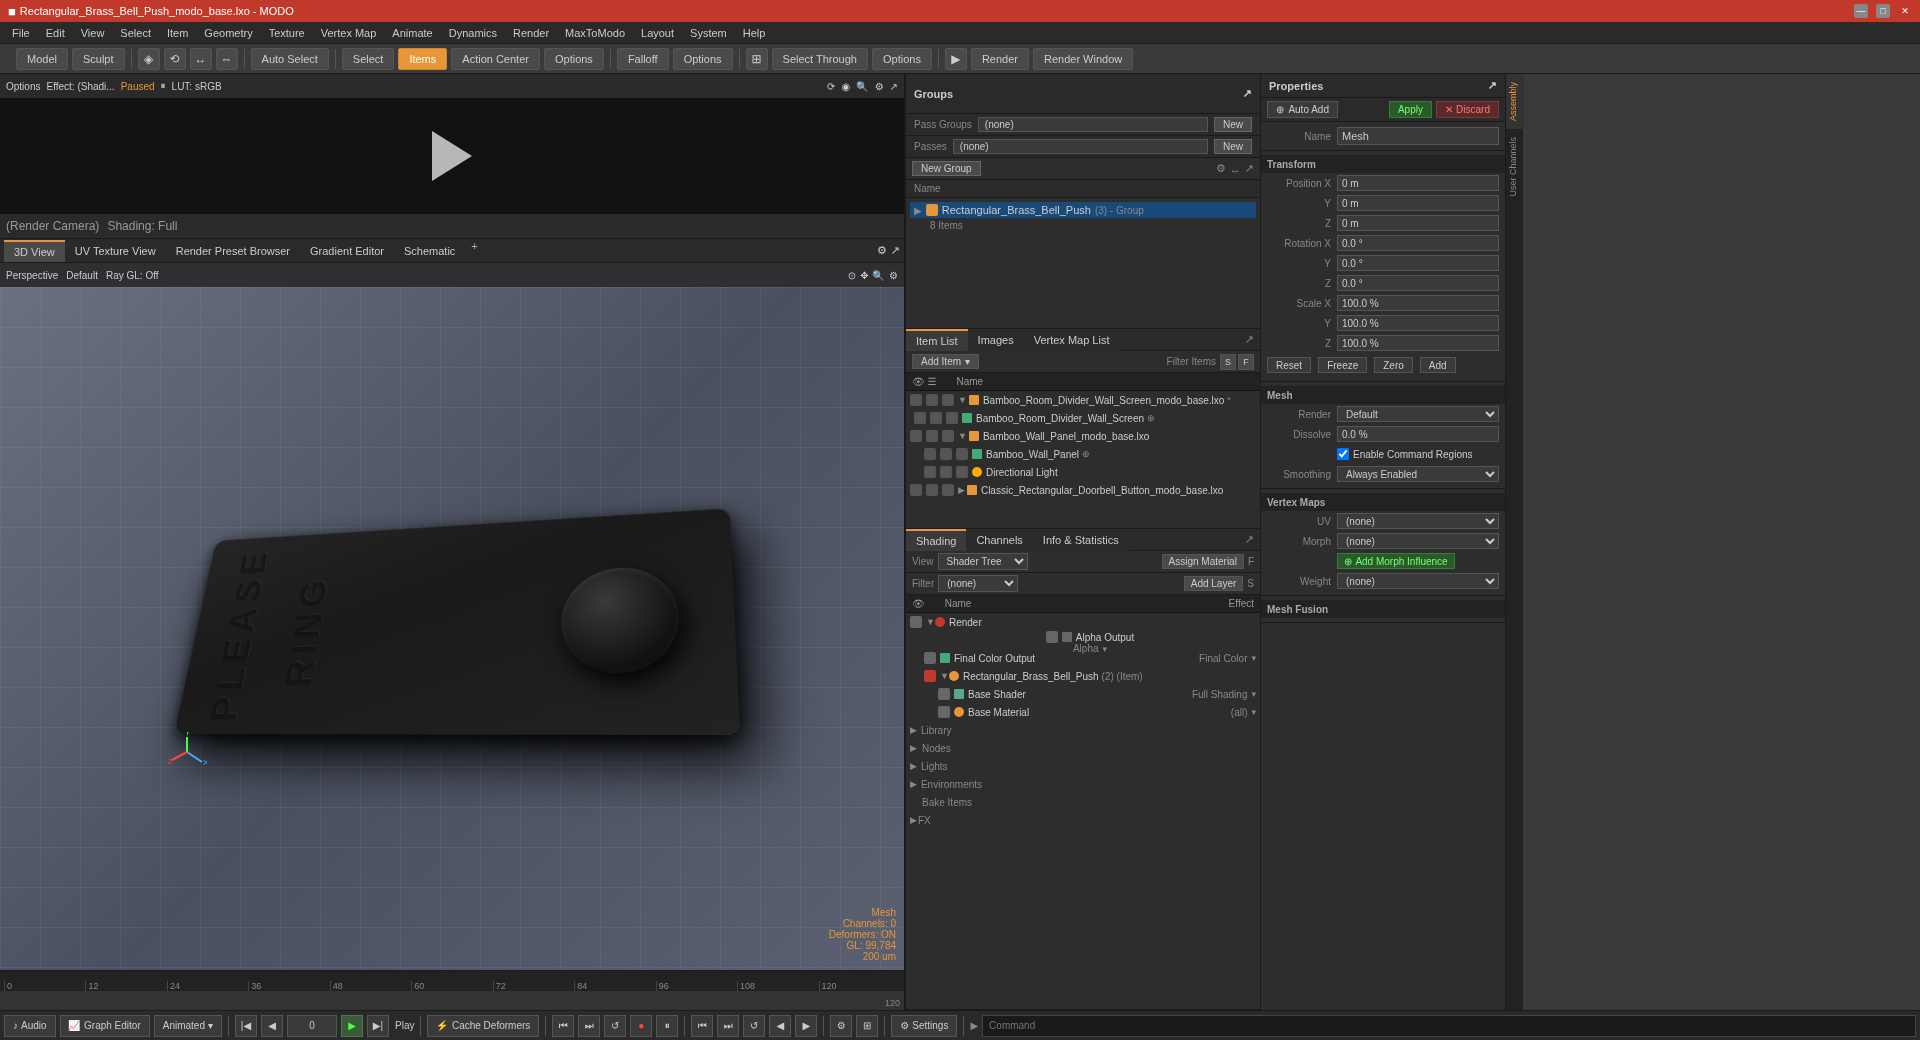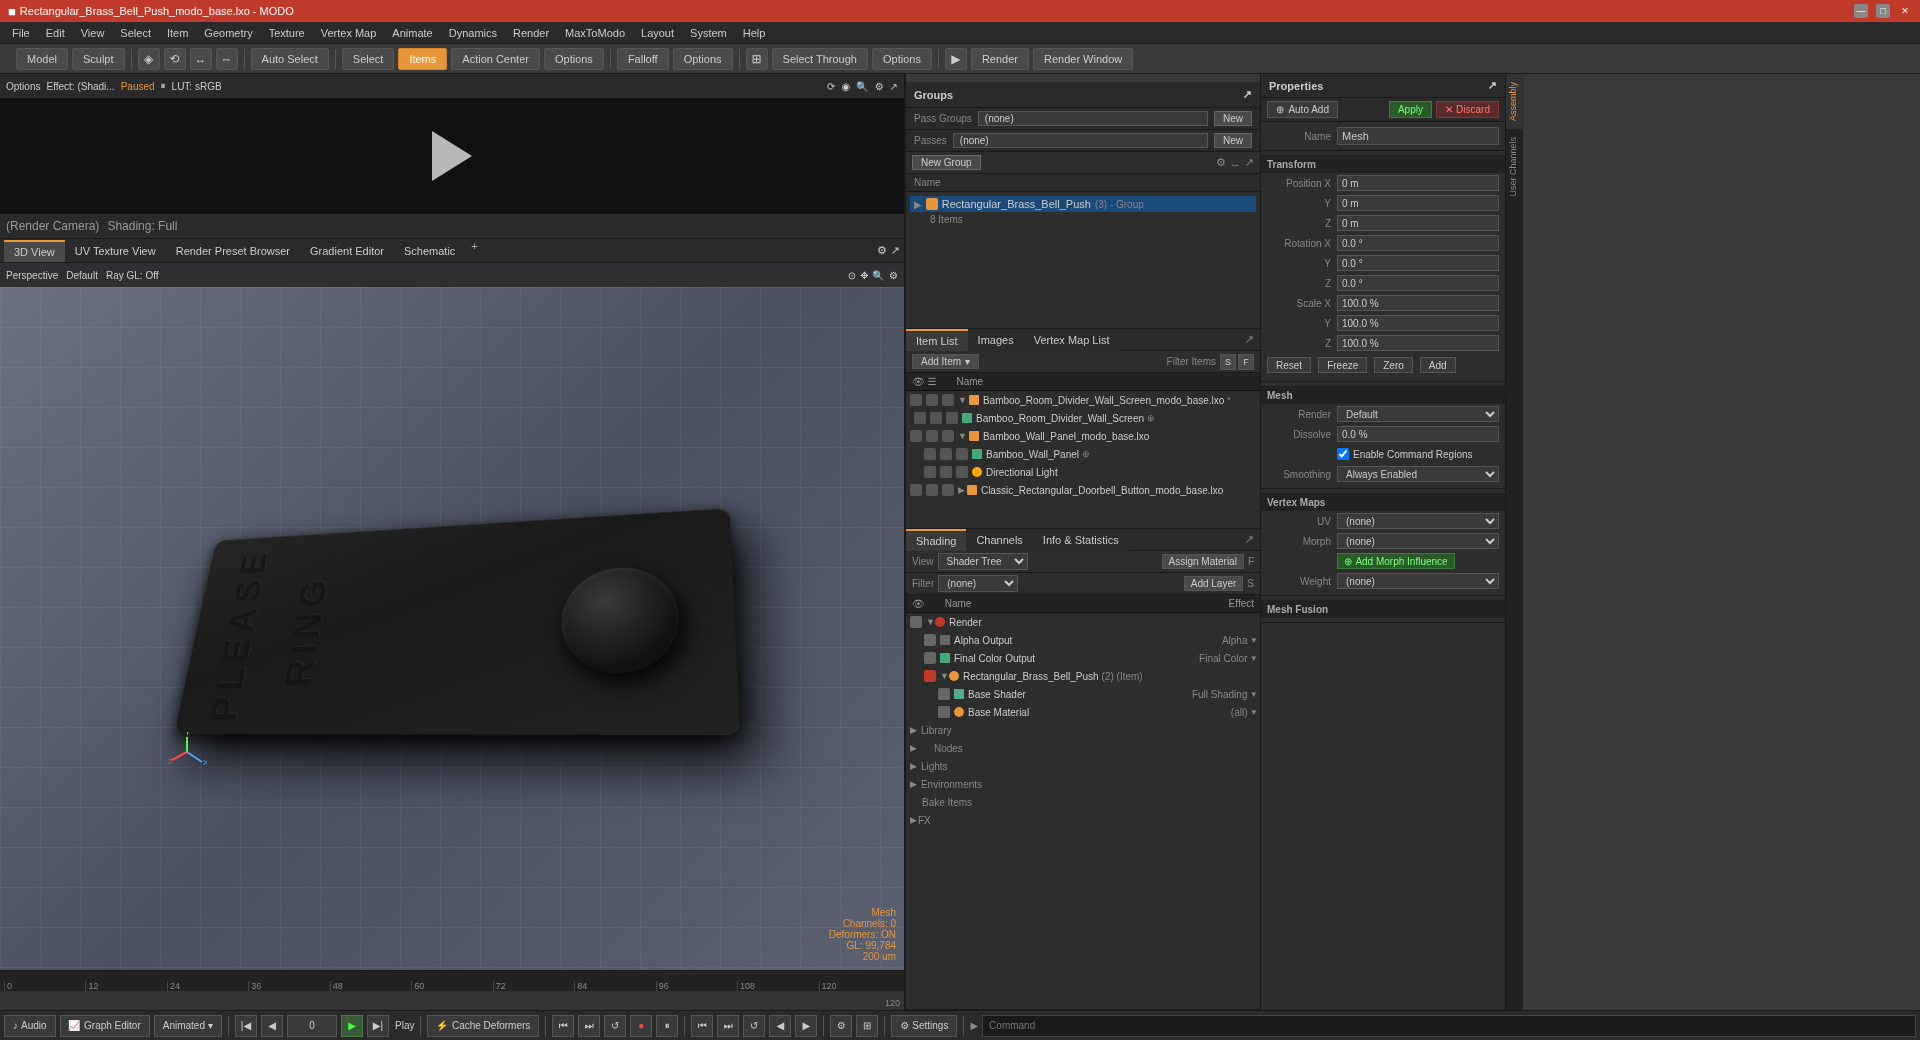--- a/index.html
+++ b/index.html
@@ -244,30 +244,29 @@
 
     
     .groups-panel {
       height: 255px;
       display: flex;
       flex-direction: column;
       border-bottom: 1px solid #1a1a1a;
     }
     .panel-header {
       background: #2a2a2a;
-      height: 26px;
+      height: 40px;
       display: flex;
       align-items: center;
       padding: 0 8px;
       justify-content: space-between;
       font-size: 11px;
       color: #ccc;
       font-weight: bold;
       border-bottom: 1px solid #1a1a1a;
-      margin-top: 8px;
     }
     .panel-header-icons { display: flex; gap: 4px; }
     .panel-sub-row {
       background: #2a2a2a;
       height: 22px;
       display: flex;
       align-items: center;
       padding: 0 8px;
       gap: 6px;
       font-size: 10px;
@@ -1119,21 +1118,21 @@
           <div class="shader-row">
             <div class="shader-left">
               <div class="shader-vis eye"></div>
               <span class="shader-arrow">▼</span>
               <div class="shader-icon-render"></div>
               <span class="shader-name">Render</span>
             </div>
             <span class="shader-effect"></span>
           </div>
 
-          <div class="shader-row" style="padding-left:18px;">
+          <div class="shader-row" style="padding-left:18px;flex-direction:column;">
             <div class="shader-left">
               <div class="shader-vis eye"></div>
               <div class="shader-icon-alpha"></div>
               <span class="shader-name">Alpha Output</span>
             </div>
             <div style="display:flex;align-items:center;gap:4px;">
               <span class="shader-effect">Alpha</span>
               <span class="shader-arrow">▾</span>
             </div>
           </div>
@@ -1183,21 +1182,21 @@
               <span class="shader-arrow">▾</span>
             </div>
           </div>
 
           <div class="shader-section">
             <span class="shader-arrow">▶</span>
             <span style="margin-left:4px;">Library</span>
           </div>
           <div class="shader-section">
             <span class="shader-arrow">▶</span>
-            <span style="margin-left:17px;">Nodes</span>
+            <span style="margin-left:5px;">Nodes</span>
           </div>
           <div class="shader-section">
             <span class="shader-arrow">▶</span>
             <span style="margin-left:4px;">Lights</span>
           </div>
           <div class="shader-section">
             <span class="shader-arrow">▶</span>
             <span style="margin-left:4px;">Environments</span>
           </div>
           <div class="shader-section">

